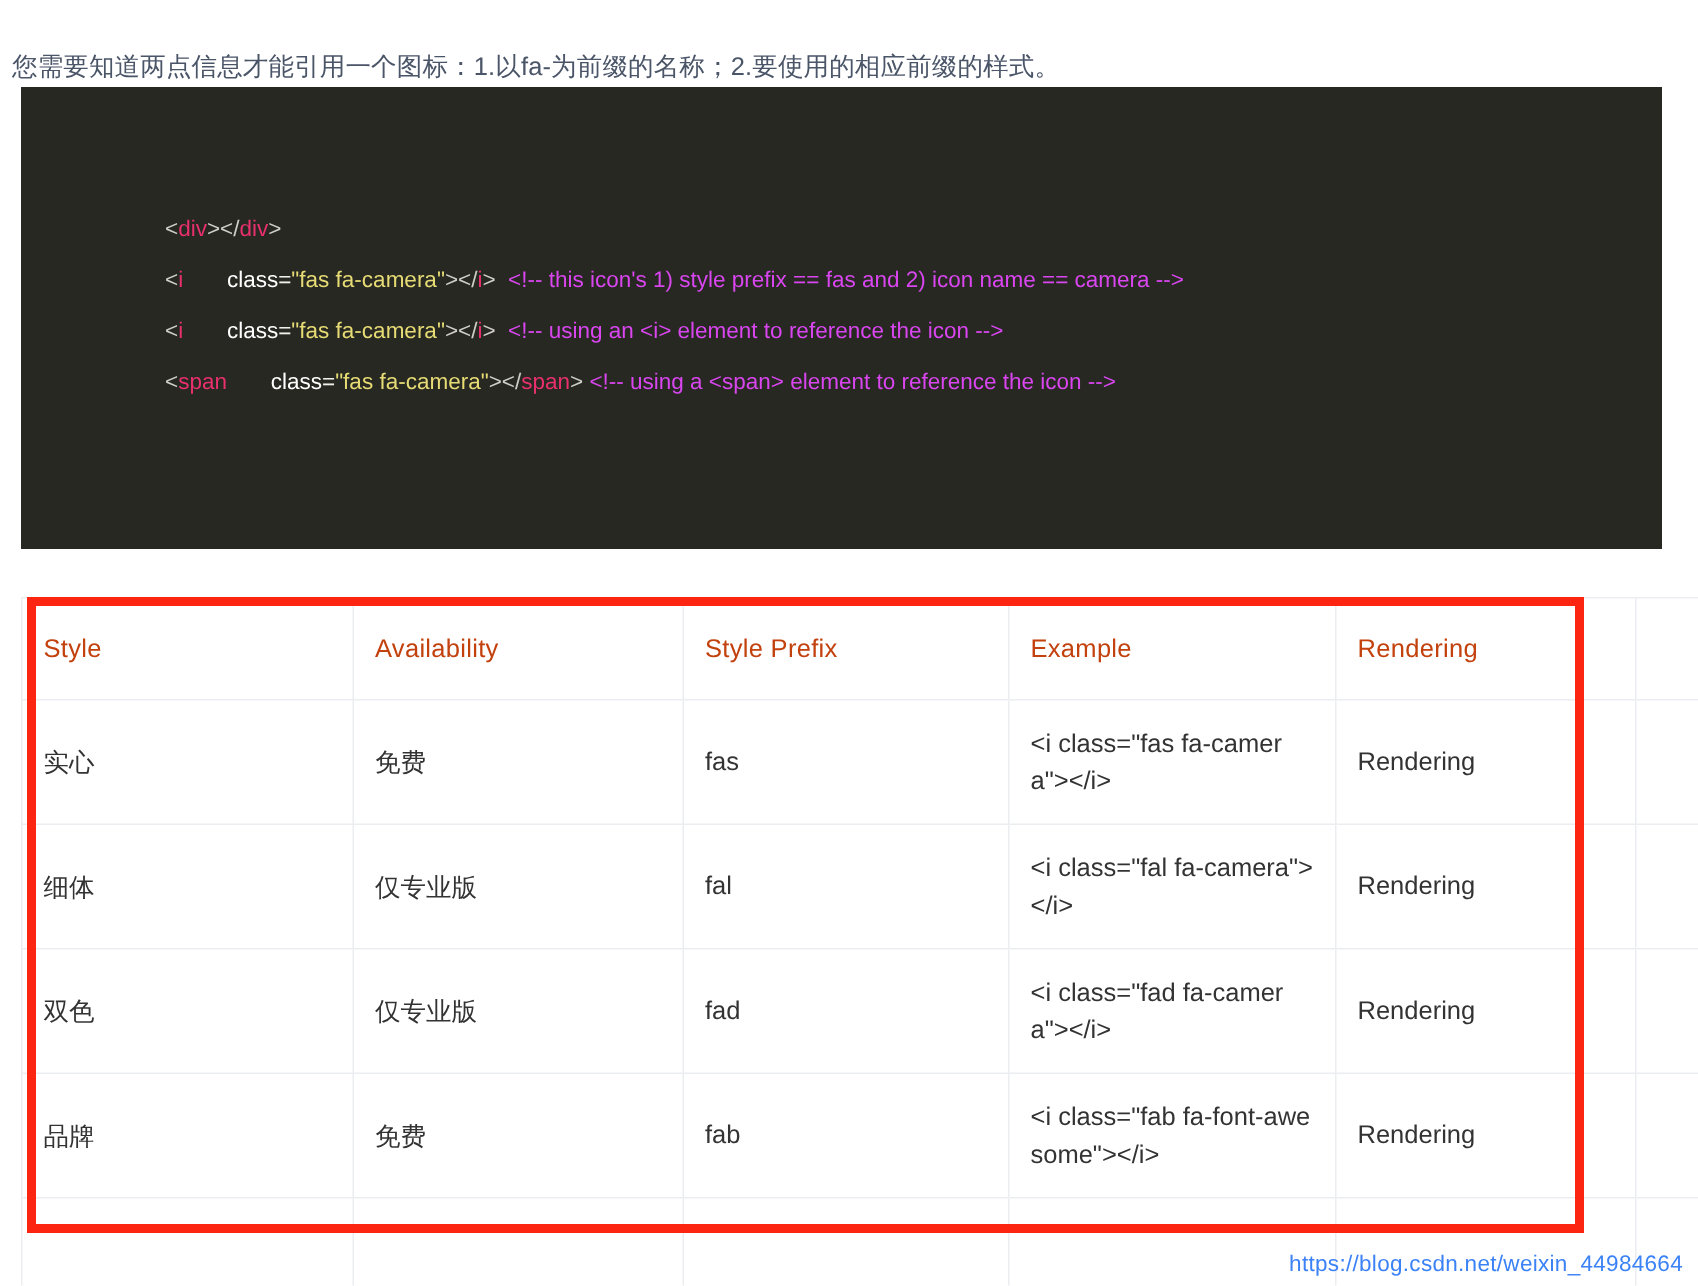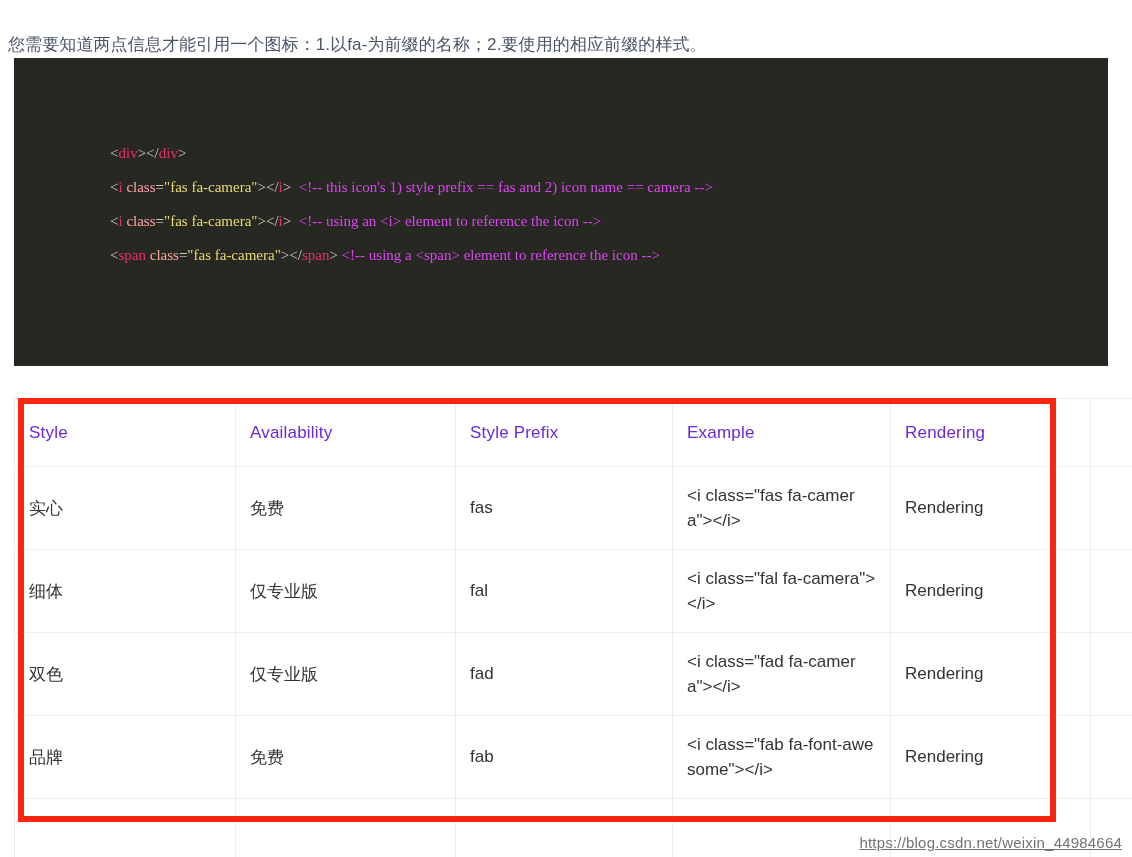--- a/index.html
+++ b/index.html
@@ -40,32 +40,32 @@
     width: 1094px;
     height: 308px;
     background: #272822;
     overflow: hidden;
   }
 
   .code-inner {
     position: absolute;
     left: 96px;
     top: 78px;
-    font-family: Liberation Serif, serif;
+    font-family: Liberation Sans, sans-serif;
     font-size: 15px;
     line-height: 34px;
     white-space: pre;
     color: #d8d8d2;
   }
 
   .code-line { display: block; height: 34px; }
 
   .tok-punct   { color: #cfcfc7; }
   .tok-tag     { color: #e8306e; }
-  .tok-attr    { color: #fca5a5; }
+  .tok-attr    { color: #ffffff; margin-left: 25px; }
   .tok-op      { color: #f0f0ea; }
   .tok-string  { color: #e6db74; }
   .tok-comment { color: #d946ef; }
 
   
   .table-wrap {
     position: absolute;
     left: 14px;
     top: 398px;
     width: 1094px;
@@ -82,21 +82,21 @@
   table.ref td {
     border: 1px solid #ebedf0;
     padding: 0 14px;
     text-align: left;
     vertical-align: middle;
     font-weight: normal;
   }
 
   table.ref thead th {
     height: 68px;
-    color: #6d28d9;
+    color: #c2410c;
     font-size: 17px;
     letter-spacing: 0.2px;
   }
 
   table.ref tbody td {
     height: 83px;
     color: #333333;
     font-size: 17px;
   }
 
@@ -132,24 +132,23 @@
     pointer-events: none;
     z-index: 5;
   }
 
   
   .watermark {
     position: absolute;
     right: 10px;
     bottom: 6px;
     font-size: 15px;
-    color: #737373;
+    color: #3b82f6;
     letter-spacing: 0.2px;
     z-index: 6;
-    text-decoration: underline;
   }
 </style>
 </head>
 <body>
 
 <p class="intro">您需要知道两点信息才能引用一个图标：1.以fa-为前缀的名称；2.要使用的相应前缀的样式。</p>
 
 <div class="code-block">
   <div class="code-inner"><span class="code-line"><span class="tok-punct">&lt;</span><span class="tok-tag">div</span><span class="tok-punct">&gt;&lt;/</span><span class="tok-tag">div</span><span class="tok-punct">&gt;</span></span><span class="code-line"><span class="tok-punct">&lt;</span><span class="tok-tag">i</span><span class="tok-punct"> </span><span class="tok-attr">class</span><span class="tok-op">=</span><span class="tok-string">"fas fa-camera"</span><span class="tok-punct">&gt;&lt;/</span><span class="tok-tag">i</span><span class="tok-punct">&gt;</span><span class="tok-comment">  &lt;!-- this icon's 1) style prefix == fas and 2) icon name == camera --&gt;</span></span><span class="code-line"><span class="tok-punct">&lt;</span><span class="tok-tag">i</span><span class="tok-punct"> </span><span class="tok-attr">class</span><span class="tok-op">=</span><span class="tok-string">"fas fa-camera"</span><span class="tok-punct">&gt;&lt;/</span><span class="tok-tag">i</span><span class="tok-punct">&gt;</span><span class="tok-comment">  &lt;!-- using an &lt;i&gt; element to reference the icon --&gt;</span></span><span class="code-line"><span class="tok-punct">&lt;</span><span class="tok-tag">span</span><span class="tok-punct"> </span><span class="tok-attr">class</span><span class="tok-op">=</span><span class="tok-string">"fas fa-camera"</span><span class="tok-punct">&gt;&lt;/</span><span class="tok-tag">span</span><span class="tok-punct">&gt;</span><span class="tok-comment"> &lt;!-- using a &lt;span&gt; element to reference the icon --&gt;</span></span></div>
 </div>

